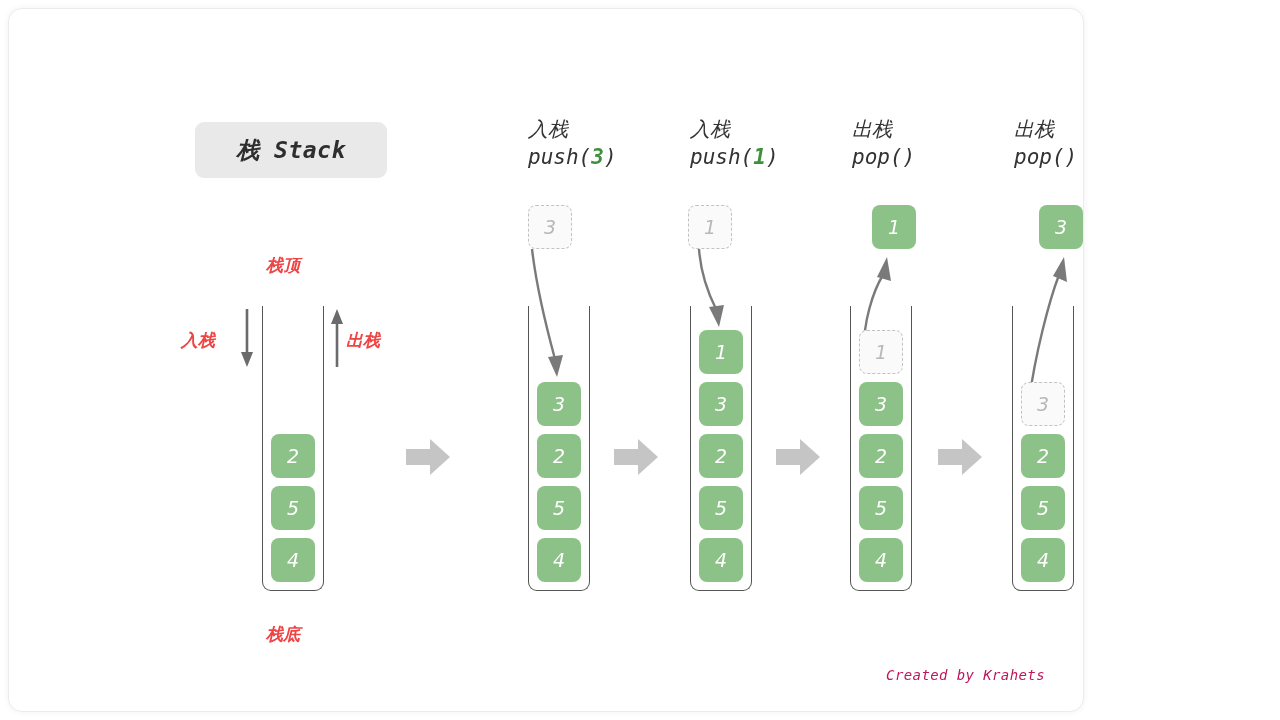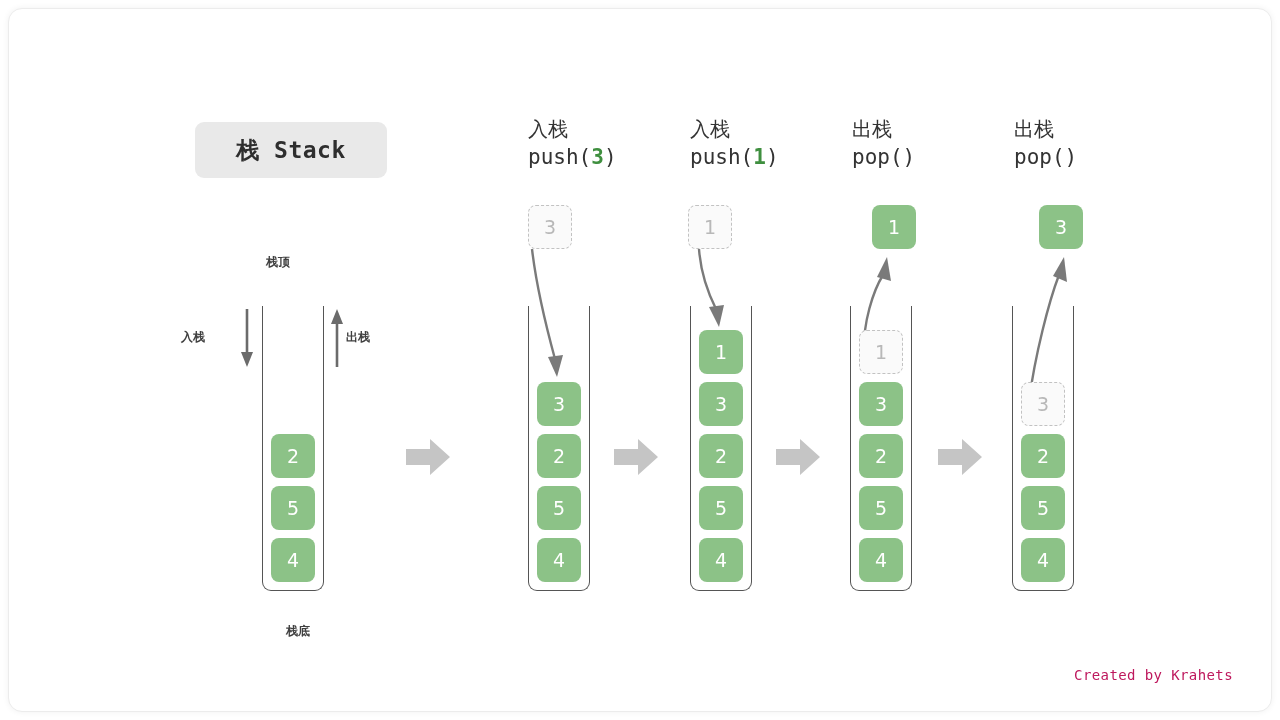--- a/index.html
+++ b/index.html
@@ -11,28 +11,29 @@
     width: 1280px;
     height: 720px;
     font-family: "Liberation Sans", "DejaVu Sans", sans-serif;
     overflow: hidden;
   }
 
   #card {
     position: absolute;
     left: 8px;
     top: 8px;
-    width: 1264px;
+    width: 1076px;
     height: 704px;
     background: #ffffff;
     border: 1px solid #ececec;
     border-radius: 14px;
     box-shadow: 0 0 6px rgba(0,0,0,0.06);
     box-sizing: border-box;
     overflow: hidden;
+    font-style: italic;
   }
 
   
   #title-chip {
     position: absolute;
     left: 186px;
     top: 113px;
     width: 192px;
     height: 56px;
     background: #e9e9e9;
@@ -47,23 +48,23 @@
     font-weight: 700;
     color: #2e2e2e;
     letter-spacing: 0.5px;
     white-space: nowrap;
   }
 
   
   .cn-label {
     position: absolute;
     font-family: "DejaVu Sans", "Liberation Sans", sans-serif;
-    font-size: 12px;
+    font-size: 17px;
     font-weight: 700;
-    color: #404040;
+    color: #ef4444;
     white-space: nowrap;
   }
 
   
   .col-header {
     position: absolute;
     white-space: nowrap;
     line-height: 1.42;
   }
   .col-header .hdr-cn {
@@ -156,21 +157,21 @@
 </head>
 <body>
 
 <div id="card">
 
   <div id="title-chip">
     <span class="title-text">栈 Stack</span>
   </div>
 
   <div class="cn-label" style="left:257px; top:245px;">栈顶</div>
-  <div class="cn-label" style="left:257px; top:614px;margin-left:20px;">栈底</div>
+  <div class="cn-label" style="left:257px; top:614px;">栈底</div>
 
   <div class="cn-label" style="left:172px; top:320px;">入栈</div>
   <div class="cn-label" style="left:337px; top:320px;">出栈</div>
 
   <svg class="dir-arrow" style="left:228px; top:298px;" width="20" height="62" viewBox="0 0 20 62">
     <line x1="10" y1="2" x2="10" y2="48" stroke="#6b6b6b" stroke-width="2.6"></line>
     <polygon points="10,60 4,45 16,45" fill="#6b6b6b"></polygon>
   </svg>
 
   <svg class="dir-arrow" style="left:318px; top:298px;" width="20" height="62" viewBox="0 0 20 62">

